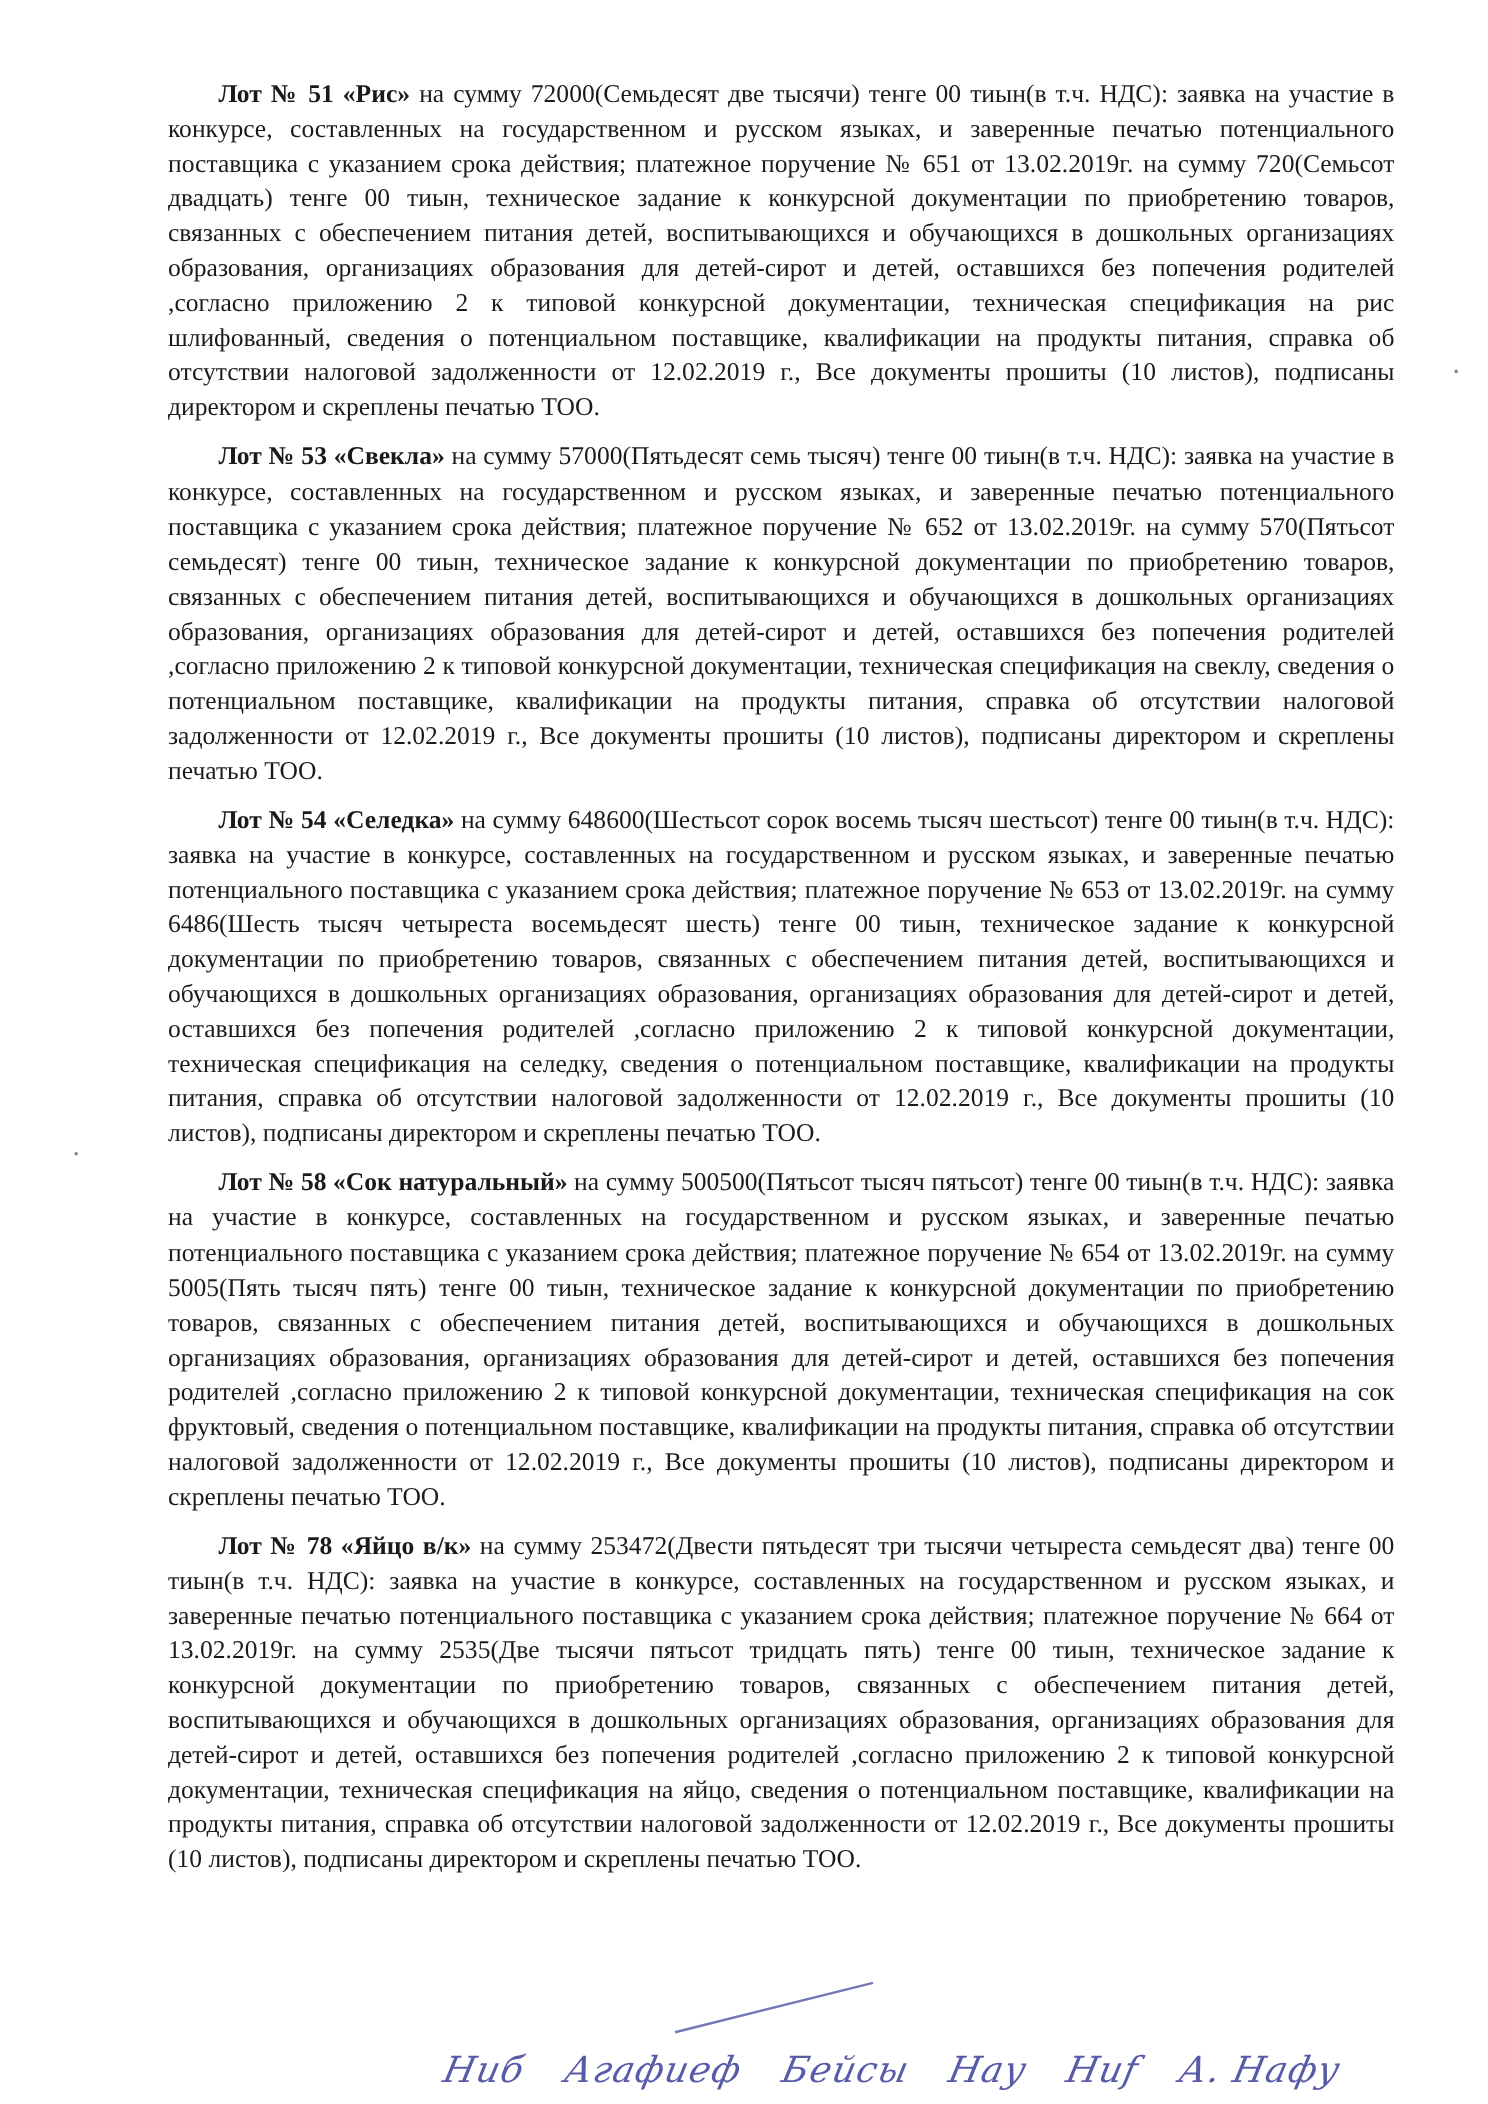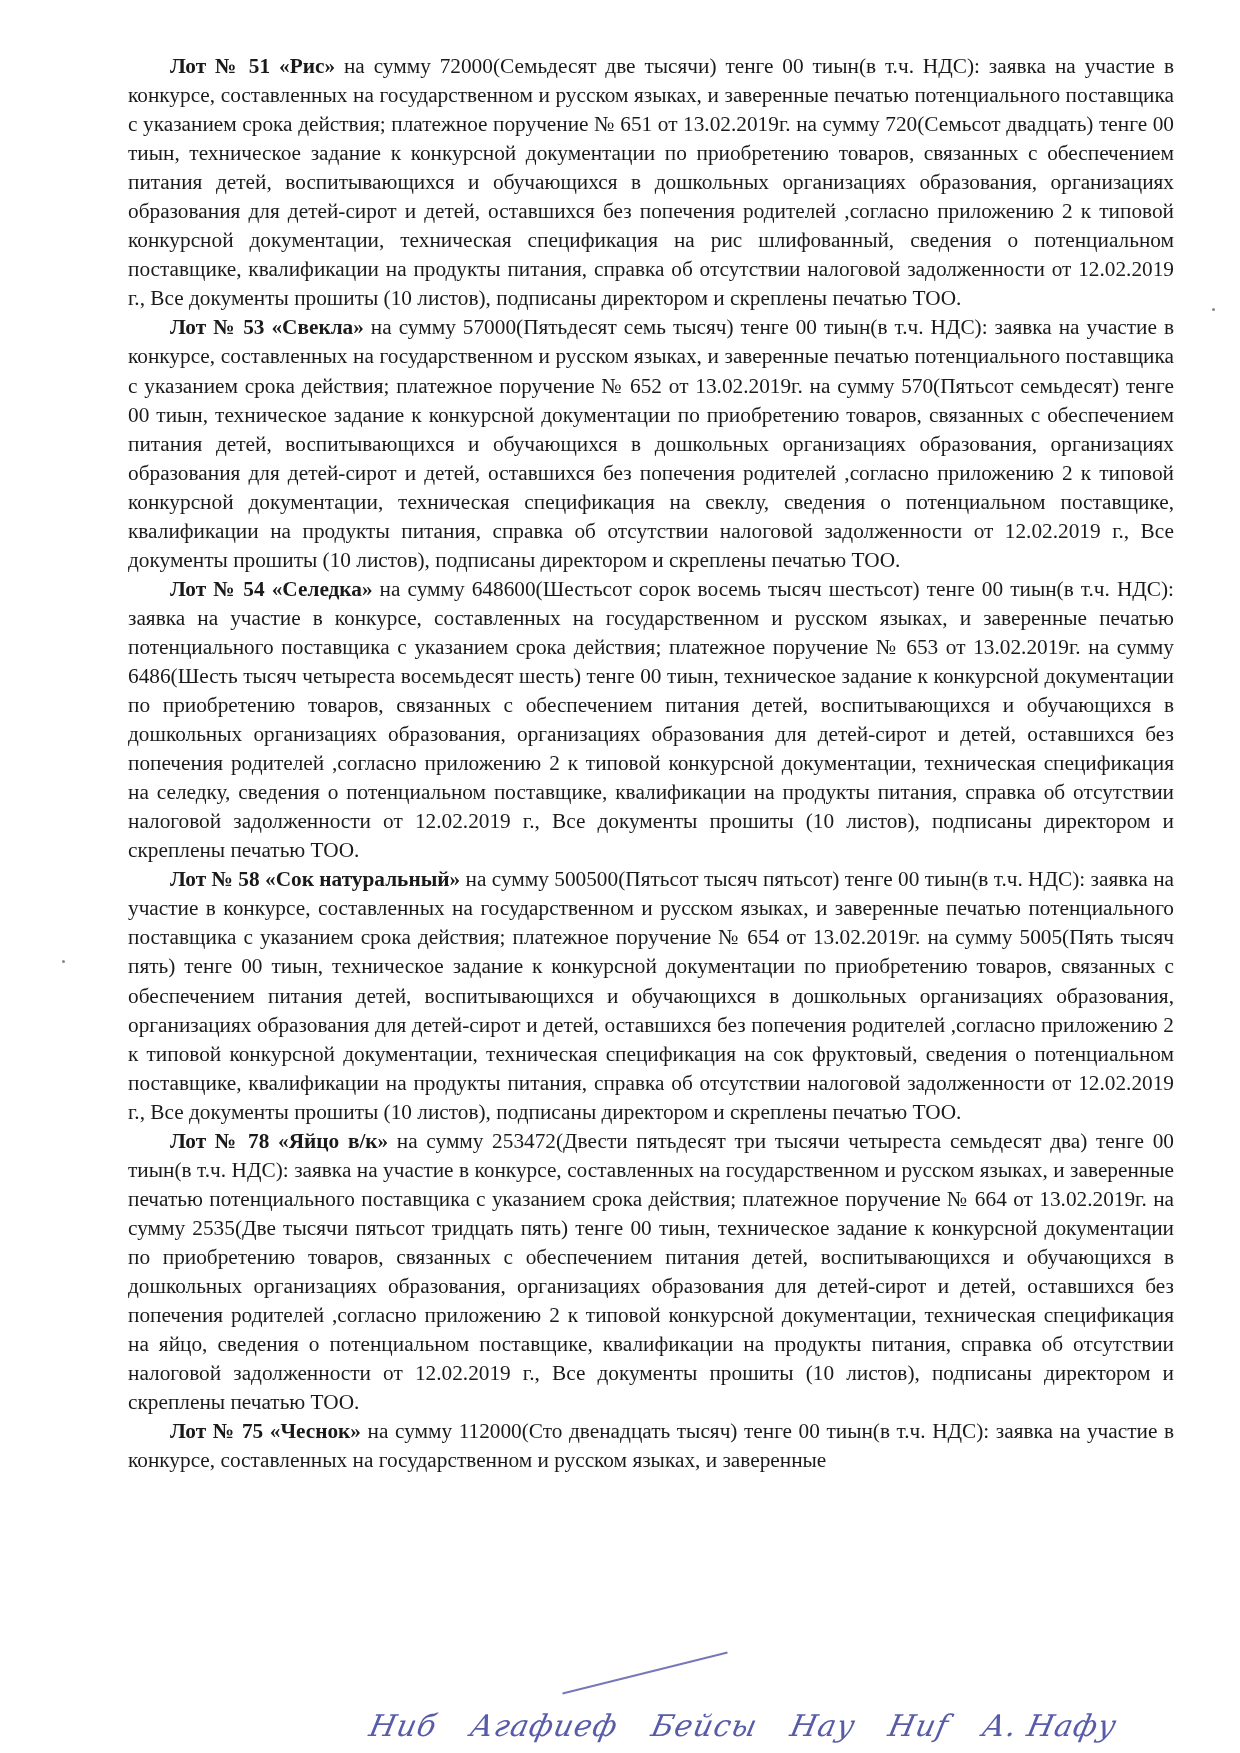--- a/index.html
+++ b/index.html
@@ -3,21 +3,21 @@
 <meta charset="utf-8">
 <style>
   html, body { margin: 0; padding: 0; background: #ffffff; }
   body { width: 1240px; height: 1753px; position: relative; overflow: hidden; }
   .page {
     position: absolute; left: 128px; top: 52px; width: 1046px;
     font-family: "Liberation Serif", serif;
     font-size: 21.3px; line-height: 29.05px; color: #1a1a1a;
     text-align: justify;
   }
-  .para { margin: 0; text-indent: 42px; }
+  .para { margin: 12px; text-indent: 42px; }
   .lot { font-weight: bold; }
   .signatures {
     position: absolute; left: 370px; top: 1700px; width: 820px; height: 50px;
     font-family: "DejaVu Serif", serif; font-style: italic;
     color: #3b3f9a; font-size: 30px; letter-spacing: 1px;
     display: flex; gap: 34px; align-items: center;
   }
   .sig { transform: skewX(-12deg); opacity: 0.85; }
   .sig-stroke {
     position: absolute; left: 560px; top: 1672px; width: 170px; height: 2px;
@@ -27,21 +27,20 @@
 </style>
 </head>
 <body>
 
 <div class="page">
   <p class="para"><span class="lot">Лот № 51 «Рис»</span><span> на сумму 72000(Семьдесят две тысячи) тенге 00 тиын(в т.ч. НДС): заявка на участие в конкурсе, составленных на государственном и русском языках, и заверенные печатью потенциального поставщика с указанием срока действия; платежное поручение № 651 от 13.02.2019г. на сумму 720(Семьсот двадцать) тенге 00 тиын, техническое задание к конкурсной документации по приобретению товаров, связанных с обеспечением питания детей, воспитывающихся и обучающихся в дошкольных организациях образования, организациях образования для детей-сирот и детей, оставшихся без попечения родителей ,согласно приложению 2 к типовой конкурсной документации, техническая спецификация на рис шлифованный, сведения о потенциальном поставщике, квалификации на продукты питания, справка об отсутствии налоговой задолженности от 12.02.2019 г., Все документы прошиты (10  листов), подписаны директором и скреплены печатью ТОО.</span></p>
   <p class="para"><span class="lot">Лот № 53 «Свекла»</span><span> на сумму 57000(Пятьдесят семь тысяч) тенге 00 тиын(в т.ч. НДС): заявка на участие в конкурсе, составленных на государственном и русском языках, и заверенные печатью потенциального поставщика с указанием срока действия; платежное поручение № 652 от 13.02.2019г. на сумму 570(Пятьсот семьдесят) тенге 00 тиын, техническое задание к конкурсной документации по приобретению товаров, связанных с обеспечением питания детей, воспитывающихся и обучающихся в дошкольных организациях образования, организациях образования для детей-сирот и детей, оставшихся без попечения родителей ,согласно приложению 2 к типовой конкурсной документации, техническая спецификация на свеклу, сведения о потенциальном поставщике, квалификации на продукты питания, справка об отсутствии налоговой задолженности от 12.02.2019 г., Все документы прошиты (10  листов), подписаны директором и скреплены печатью ТОО.</span></p>
   <p class="para"><span class="lot">Лот № 54 «Селедка»</span><span> на сумму 648600(Шестьсот сорок восемь тысяч шестьсот) тенге 00 тиын(в т.ч. НДС): заявка на участие в конкурсе, составленных на государственном и русском языках, и заверенные печатью потенциального поставщика с указанием срока действия; платежное поручение № 653 от 13.02.2019г. на сумму 6486(Шесть тысяч четыреста восемьдесят шесть) тенге 00 тиын, техническое задание к конкурсной документации по приобретению товаров, связанных с обеспечением питания детей, воспитывающихся и обучающихся в дошкольных организациях образования, организациях образования для детей-сирот и детей, оставшихся без попечения родителей ,согласно приложению 2 к типовой конкурсной документации, техническая спецификация на селедку, сведения о потенциальном поставщике, квалификации на продукты питания, справка об отсутствии налоговой задолженности от 12.02.2019 г., Все документы прошиты (10  листов), подписаны директором и скреплены печатью ТОО.</span></p>
   <p class="para"><span class="lot">Лот № 58 «Сок натуральный»</span><span> на сумму 500500(Пятьсот тысяч пятьсот) тенге 00 тиын(в т.ч. НДС): заявка на участие в конкурсе, составленных на государственном и русском языках, и заверенные печатью потенциального поставщика с указанием срока действия; платежное поручение № 654 от 13.02.2019г. на сумму 5005(Пять тысяч пять) тенге 00 тиын, техническое задание к конкурсной документации по приобретению товаров, связанных с обеспечением питания детей, воспитывающихся и обучающихся в дошкольных организациях образования, организациях образования для детей-сирот и детей, оставшихся без попечения родителей ,согласно приложению 2 к типовой конкурсной документации, техническая спецификация на сок фруктовый, сведения о потенциальном поставщике, квалификации на продукты питания, справка об отсутствии налоговой задолженности от 12.02.2019 г., Все документы прошиты (10  листов), подписаны директором и скреплены печатью ТОО.</span></p>
   <p class="para"><span class="lot">Лот № 78 «Яйцо в/к»</span><span> на сумму 253472(Двести пятьдесят три тысячи четыреста семьдесят два) тенге 00 тиын(в т.ч. НДС): заявка на участие в конкурсе, составленных на государственном и русском языках, и заверенные печатью потенциального поставщика с указанием срока действия; платежное поручение № 664 от 13.02.2019г. на сумму 2535(Две тысячи пятьсот тридцать пять) тенге 00 тиын, техническое задание к конкурсной документации по приобретению товаров, связанных с обеспечением питания детей, воспитывающихся и обучающихся в дошкольных организациях образования, организациях образования для детей-сирот и детей, оставшихся без попечения родителей ,согласно приложению 2 к типовой конкурсной документации, техническая спецификация на яйцо, сведения о потенциальном поставщике, квалификации на продукты питания, справка об отсутствии налоговой задолженности от 12.02.2019 г., Все документы прошиты (10  листов), подписаны директором и скреплены печатью ТОО.</span></p>
-  <p class="para"><span class="lot">Лот № 75 «Чеснок»</span><span> на сумму 112000(Сто двенадцать тысяч) тенге 00 тиын(в т.ч. НДС): заявка на участие в конкурсе, составленных на государственном и русском языках, и заверенные</span></p>
 </div>
 
 <div class="sig-stroke"></div>
 <div class="signatures">
   <span class="sig">Ниб</span>
   <span class="sig">Агафиеф</span>
   <span class="sig">Бейсы</span>
   <span class="sig">Нау</span>
   <span class="sig">Ниf</span>
   <span class="sig">А. Нафу</span>

